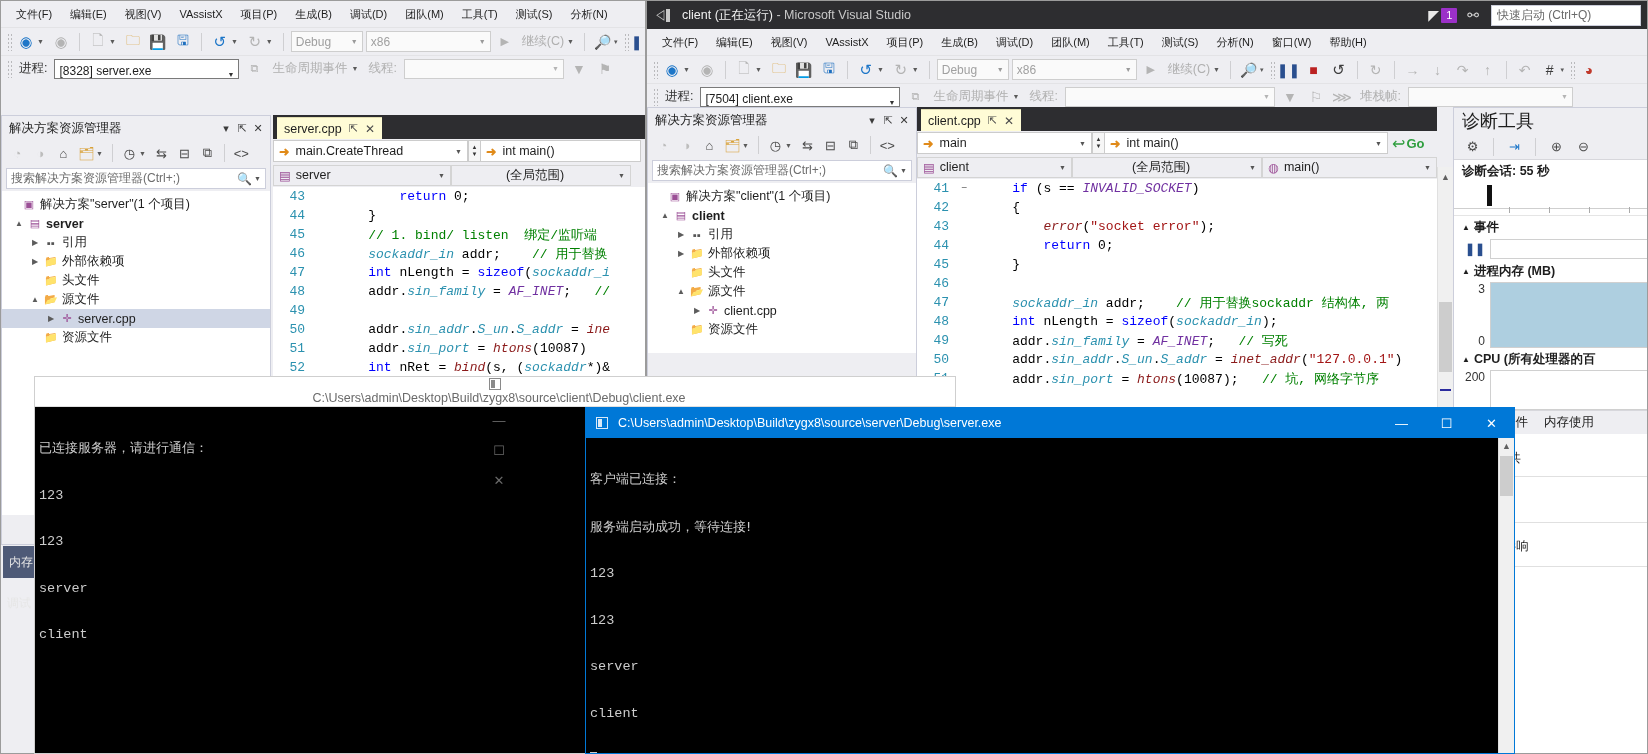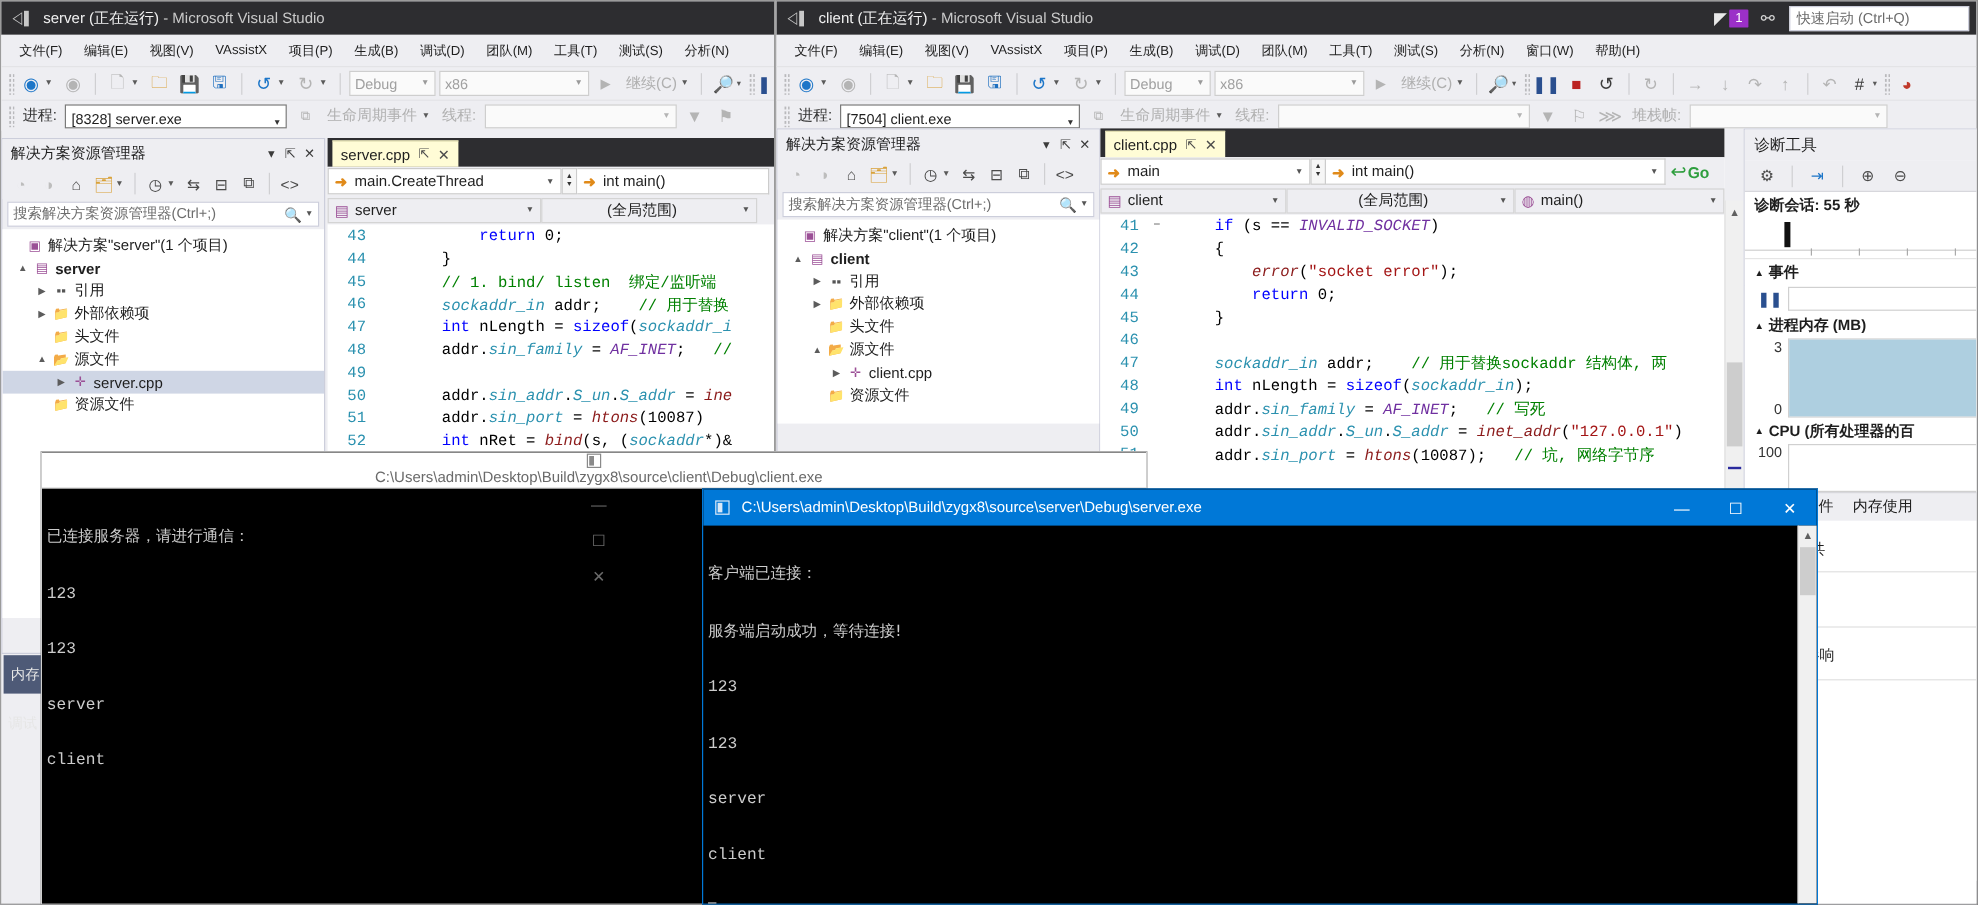--- a/index.html
+++ b/index.html
@@ -154,21 +154,21 @@
   .con-title .sp { flex: 1; }
   .winbtn { width: 45px; height: 30px; display: flex; align-items: center; justify-content: center;
     font-size: 13px; flex: none; }
   .con-body { color: #cccccc; font-family: "Liberation Mono", monospace; font-size: 13.5px;
     padding: 2px 4px; line-height: 15.5px; white-space: pre; }
   .con-body .cn { font-family: "DejaVu Sans", sans-serif; font-size: 13px; }
   .caret-blk { display:inline-block; width:7px; height:13px; background:#ccc; vertical-align:-2px;}
 
   
   .diag-head { height: 26px; background: #eeeef2; display: flex; align-items: center;
-    padding-left: 8px; font-size: 13px; color: #1e1e1e; }
+    padding-left: 8px; font-size: 18px; color: #1e1e1e; }
   .diag-tools { height: 26px; background: #eeeef2; display: flex; align-items: center; gap: 6px;
     padding-left: 8px; border-bottom: 1px solid #d7d7dc;}
   .diag-session { height: 22px; display: flex; align-items: center; padding-left: 8px;
     font-size: 12.5px; font-weight: bold; color: #1e1e1e; background: #fff;}
   .diag-ruler { height: 34px; background: #fff; position: relative; border-bottom:1px solid #e5e5e5;}
   .diag-sec { font-size: 12.5px; font-weight: bold; color: #1e1e1e; padding: 3px 0 2px 8px;
     background: #fff; display:flex; align-items:center; gap:4px;}
   .diag-sec .tw { font-size: 8px; }
   .diag-row { display: flex; background: #fff; }
   .diag-axis { width: 36px; text-align: right; padding-right: 5px; font-size: 12px; color: #333; }
@@ -188,24 +188,20 @@
   .arrowbtn { height: 16px; display:flex; align-items:center; justify-content:center;
     font-size: 9px; color: #606060;}
 </style>
 </head>
 <body>
 
 <div id="root">
 
   <div class="vswin" style="left:0; top:0; width:646px; height:754px;">
 
-    <div class="vs-titlebar">
-      <span class="vsicon"></span>
-      <span class="vs-title-text"><span>server (正在运行)</span><span class="dim"> - Microsoft Visual Studio</span></span>
-    </div>
 
     <div class="vs-menubar">
       <span class="mi">文件(F)</span>
       <span class="mi">编辑(E)</span>
       <span class="mi">视图(V)</span>
       <span class="mi">VAssistX</span>
       <span class="mi">项目(P)</span>
       <span class="mi">生成(B)</span>
       <span class="mi">调试(D)</span>
       <span class="mi">团队(M)</span>
@@ -685,21 +681,21 @@
         </div>
         <div class="diag-plot" style="position:relative;">
           <div style="position:absolute;left:0;top:0;bottom:0;width:100%;background:#aecfe0;"></div>
         </div>
       </div>
       <div class="diag-sec">
         <span class="tw">▲</span>
         <span style="font-weight:bold;">CPU (所有处理器的百</span>
       </div>
       <div class="diag-row" style="height:40px;">
-        <span class="diag-axis">100</span>
+        <span class="diag-axis">200</span>
         <span class="diag-plot"></span>
       </div>
       <div class="diag-tabs">
         <span class="dt sel">摘要</span>
         <span class="dt">事件</span>
         <span class="dt">内存使用</span>
       </div>
       <div style="background:#fff;height:300px;position:relative;font-size:12.5px;color:#1e1e1e;">
         <div style="position:absolute;left:8px;top:16px;white-space:nowrap;">件(0 个, 共</div>
         <div style="position:absolute;left:0;right:0;top:42px;height:1px;background:#e0e0e0;"></div>

